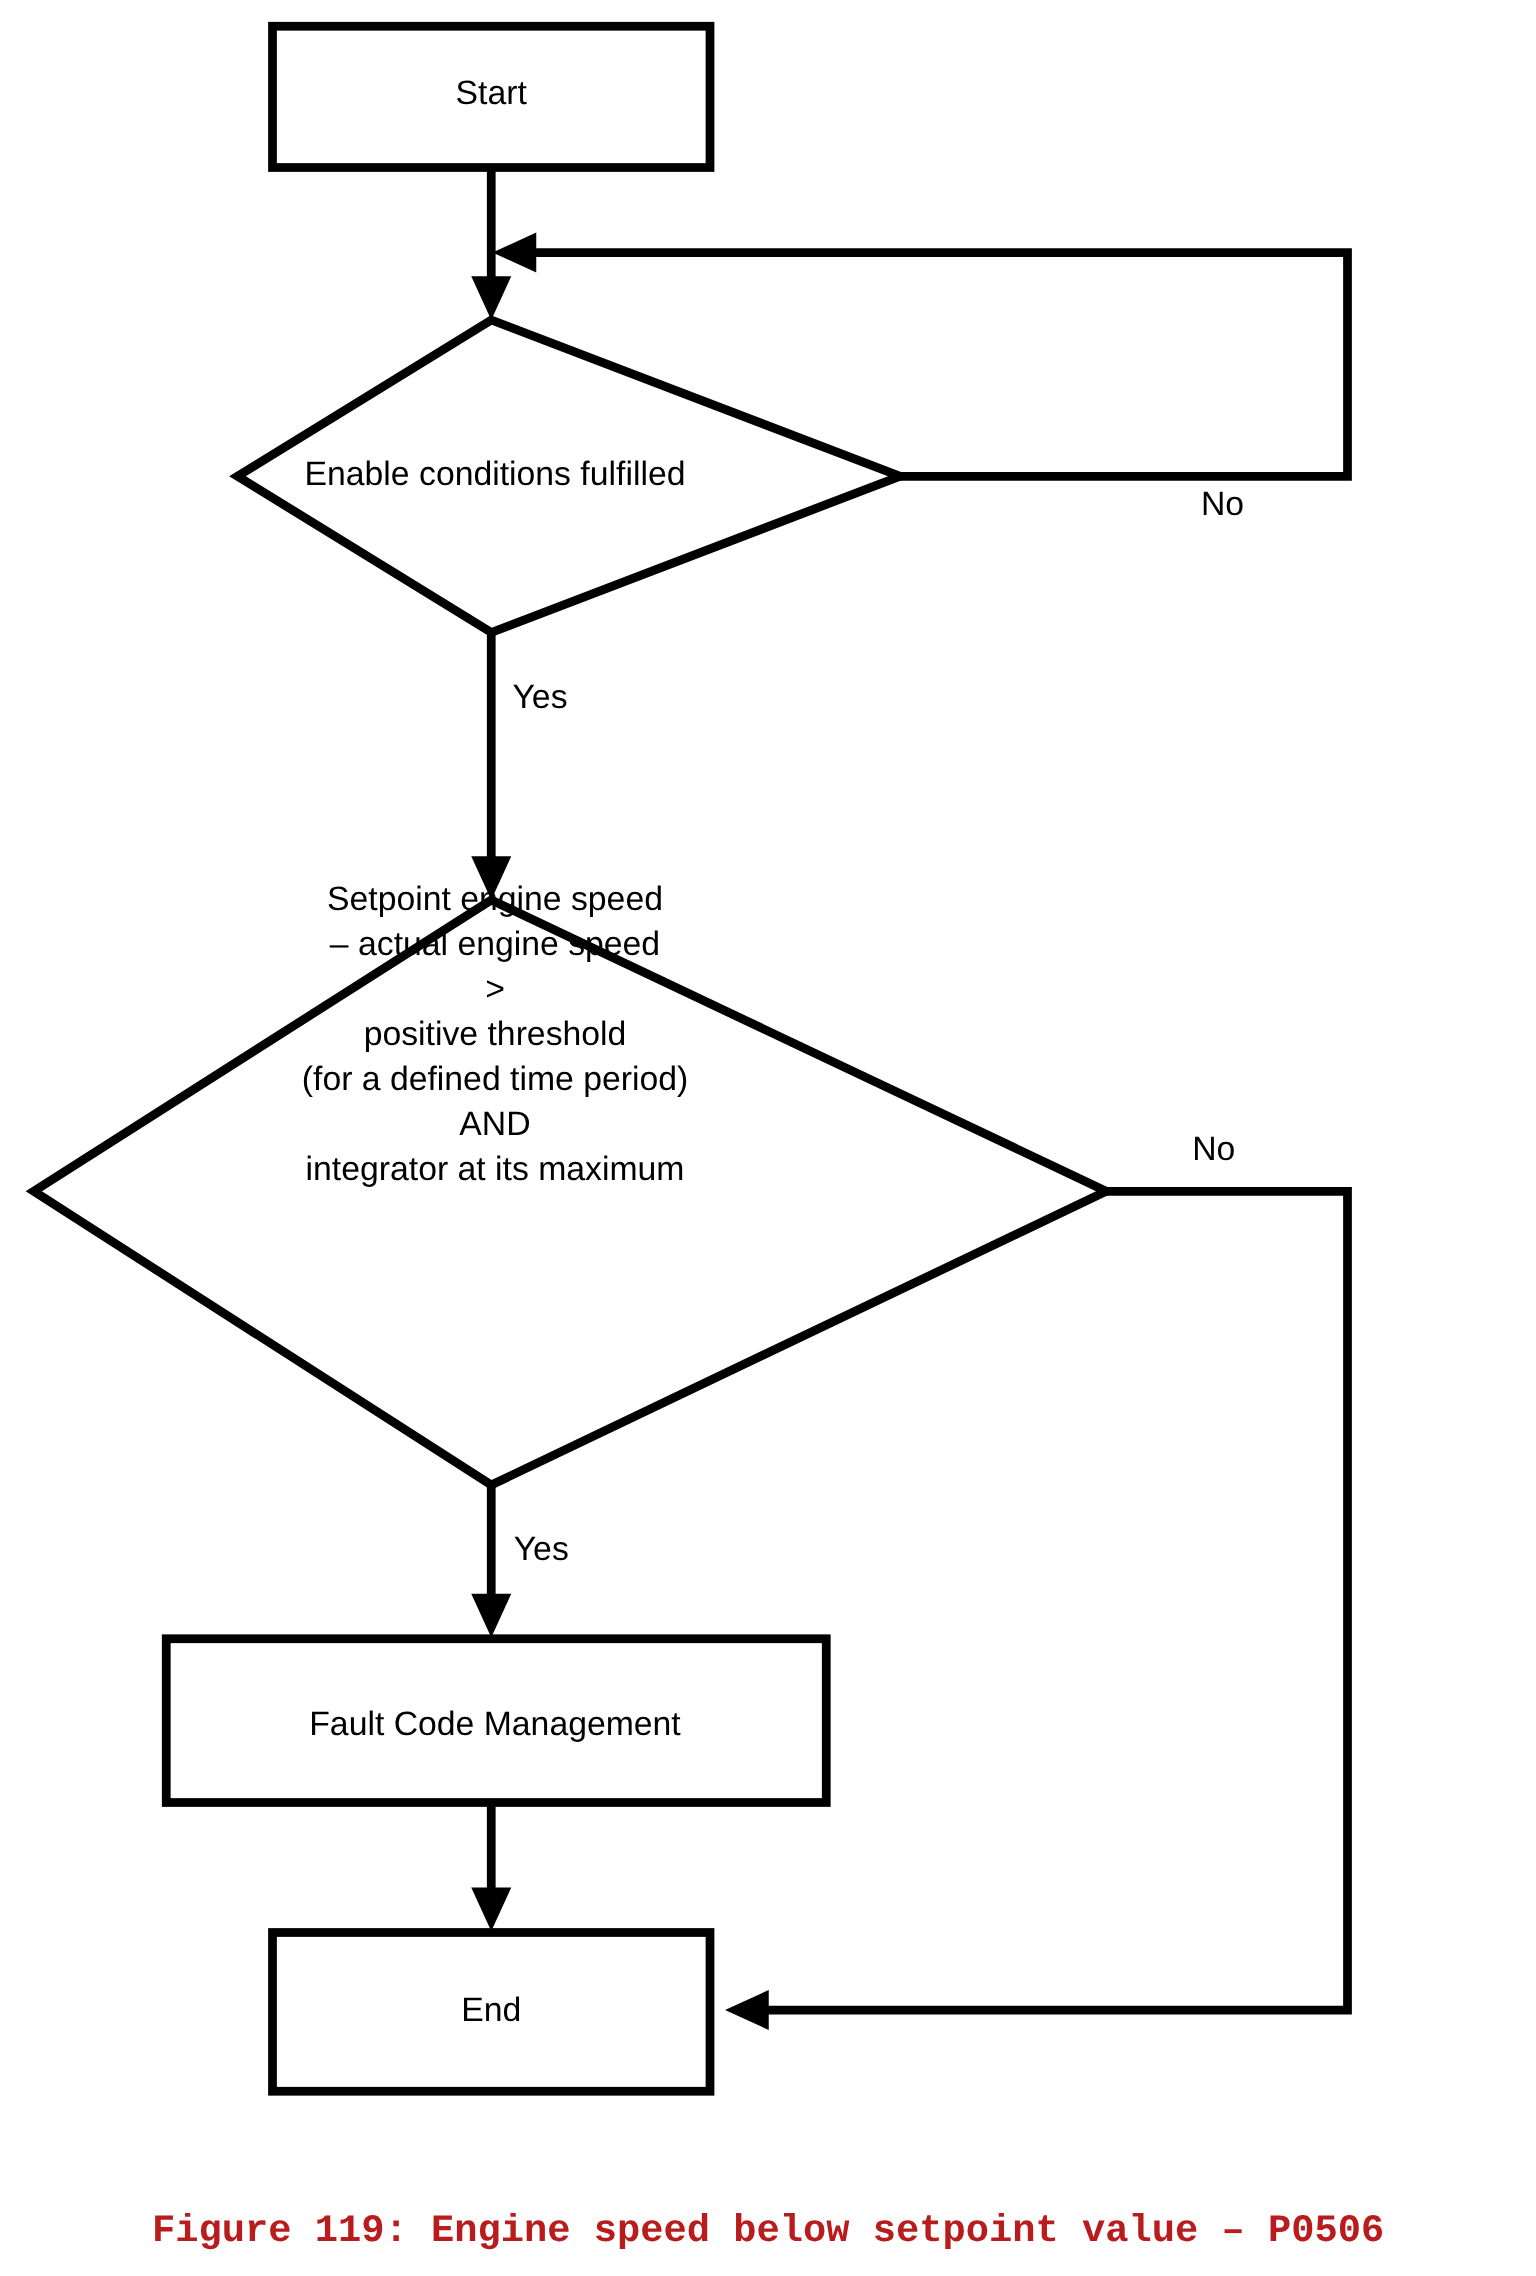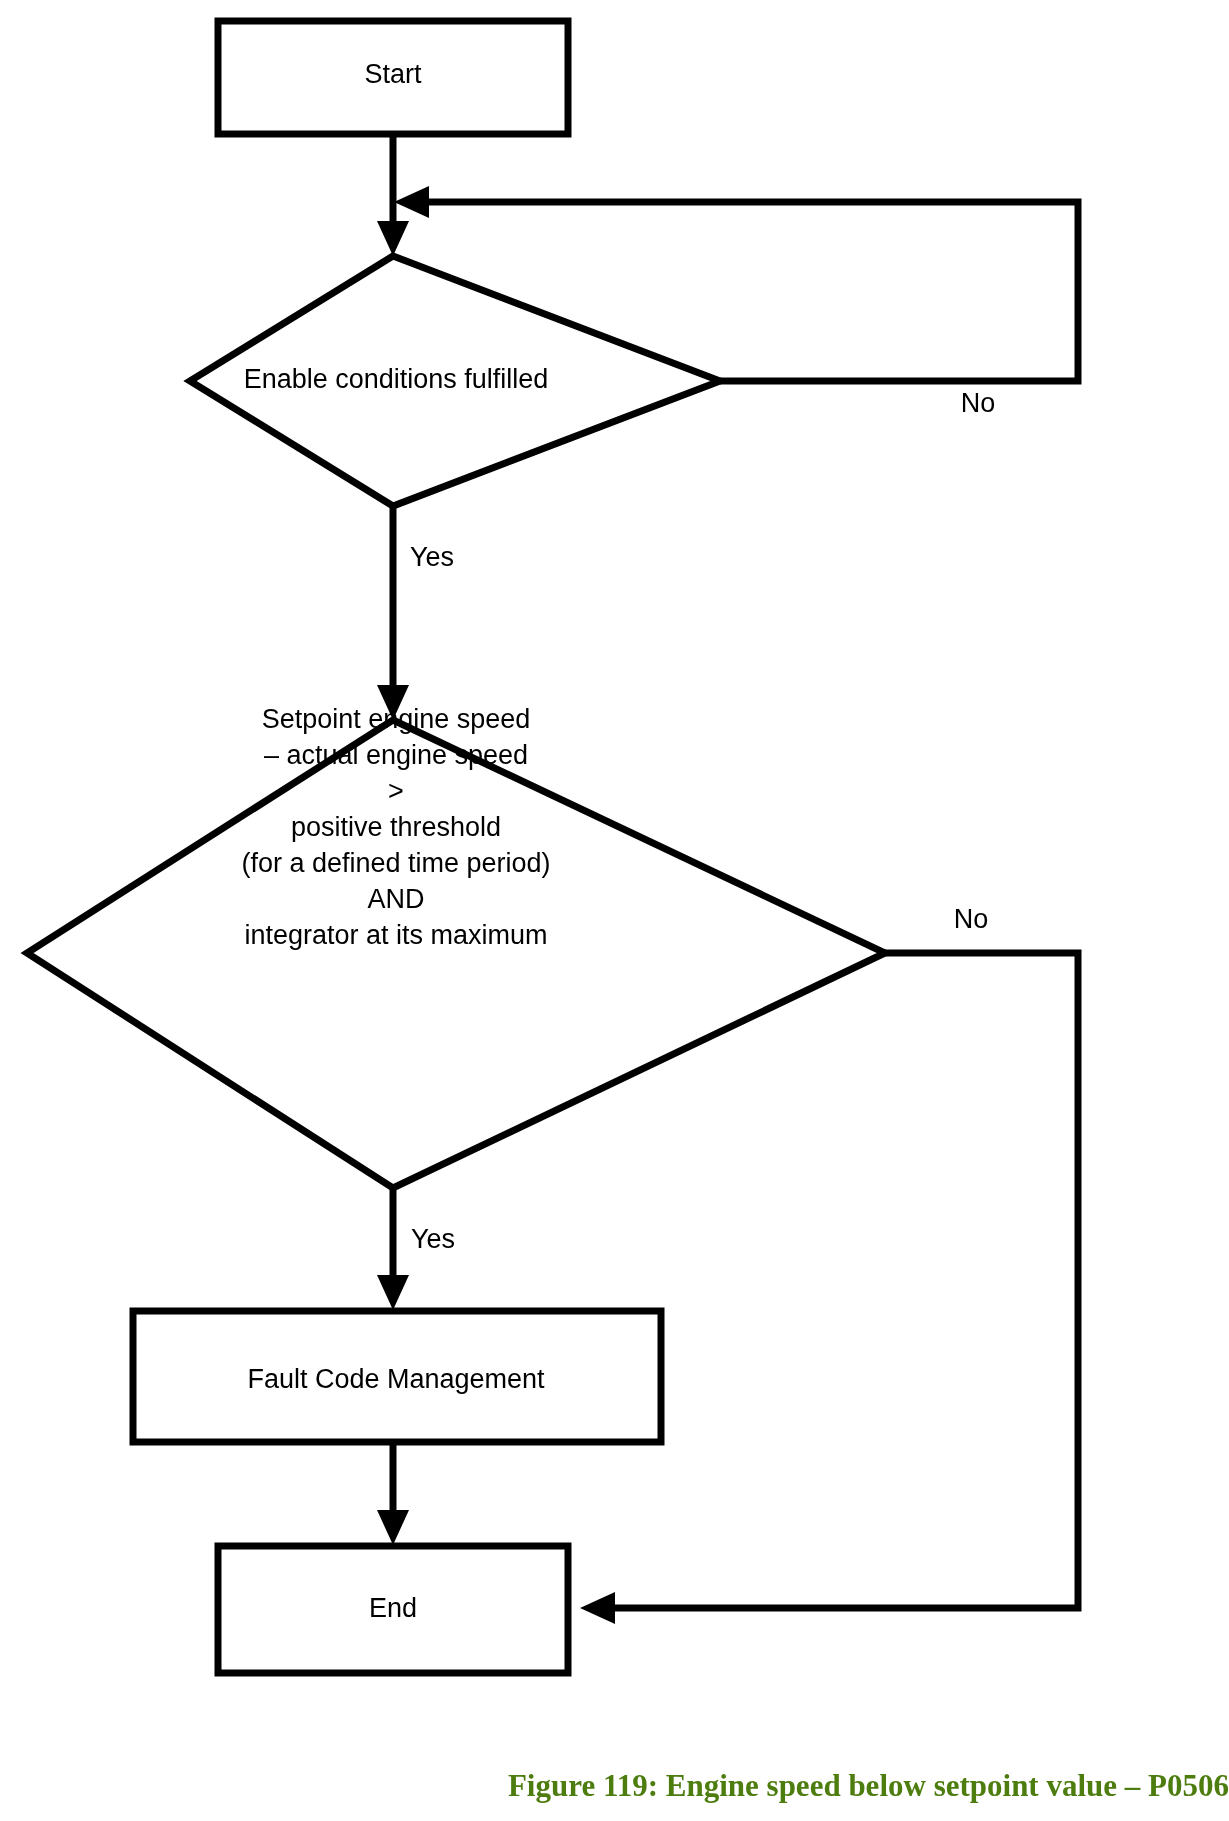--- a/index.html
+++ b/index.html
@@ -54,25 +54,25 @@
     font-size: 27px;
     fill: #000000;
     text-anchor: middle;
     dominant-baseline: middle;
   }
   .caption-text {
     position: absolute;
     left: 0;
     top: 1768px;
     width: 1229px;
-    text-align: right;
-    font-family: Liberation Serif, serif;
+    text-align: center;
+    font-family: Liberation Mono, monospace;
     font-size: 31px;
     font-weight: bold;
-    color: #4d7c0f;
+    color: #b91c1c;
     letter-spacing: 0px;
     white-space: nowrap;
   }
 </style>
 </head>
 <body>
 
 <div id="flow-root">
   <svg class="flow-svg" viewBox="0 0 1229 1821" xmlns="http://www.w3.org/2000/svg">
 

